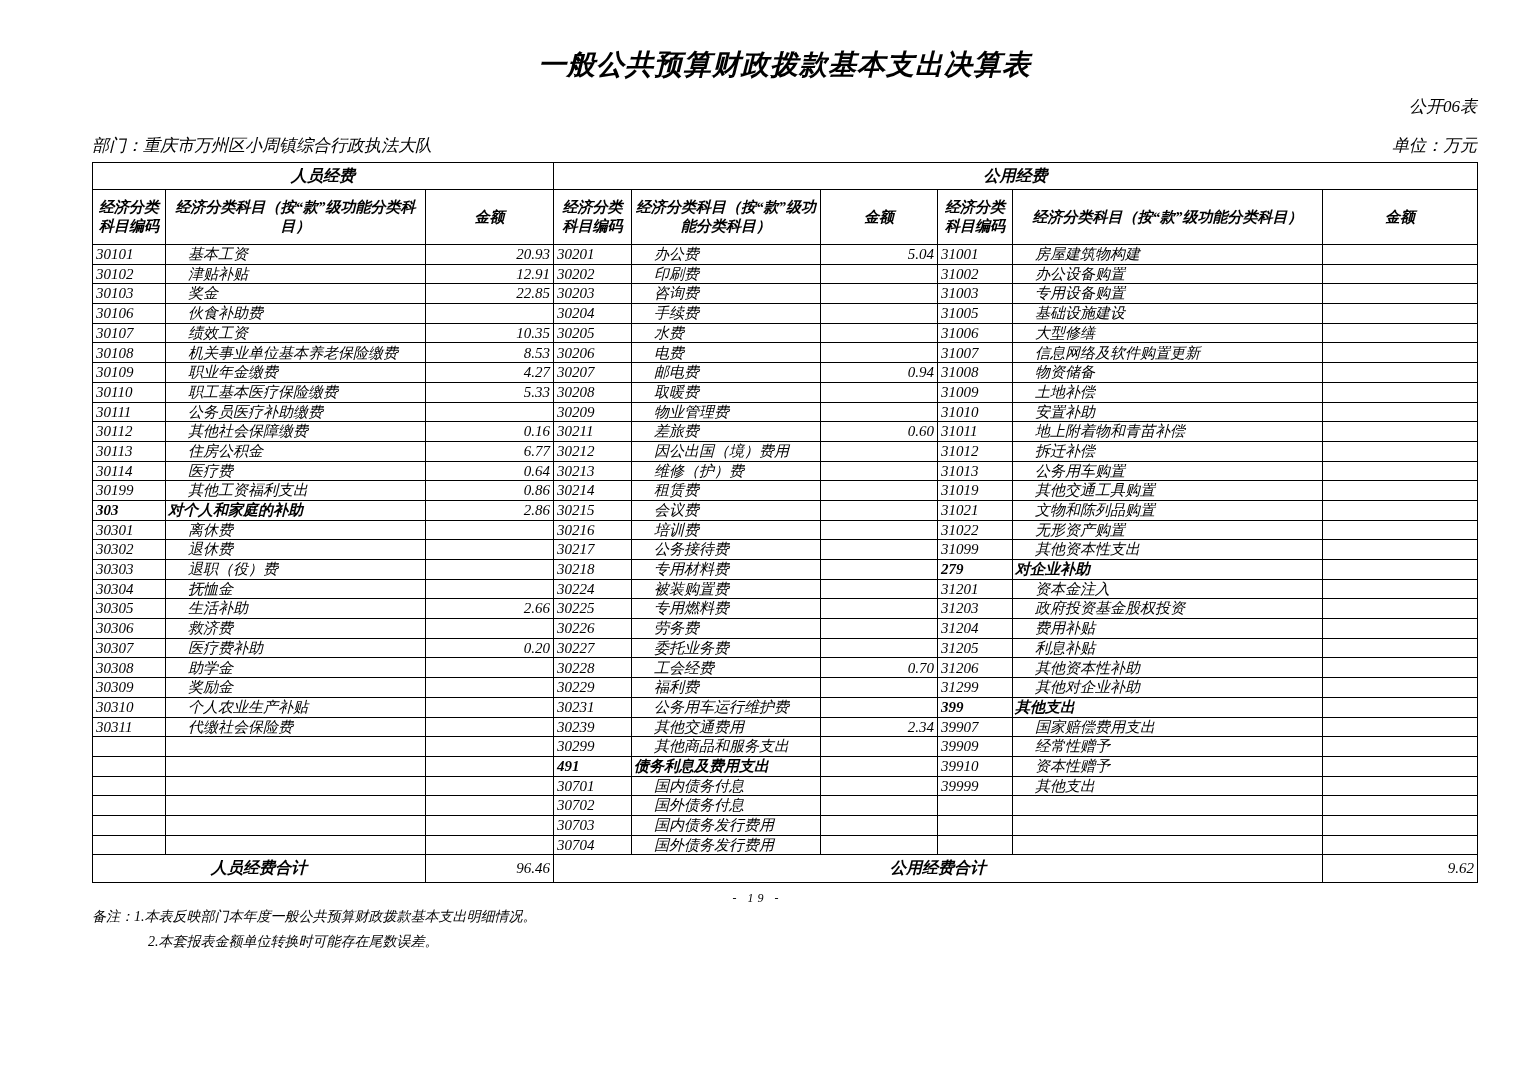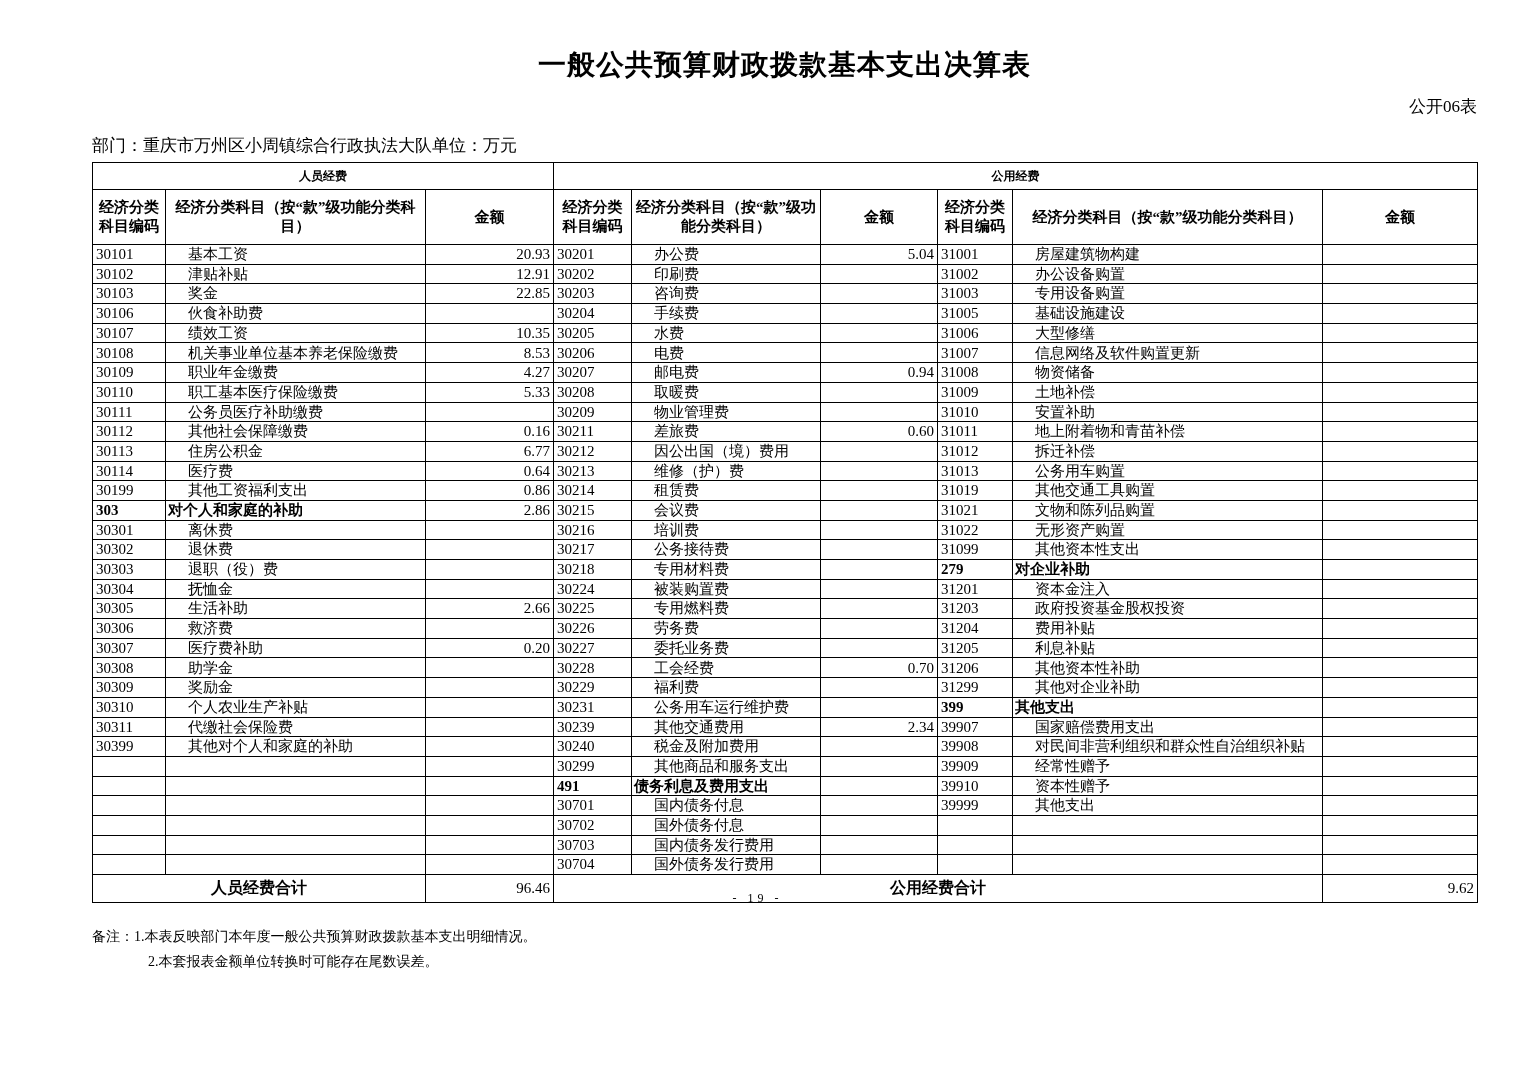--- a/index.html
+++ b/index.html
@@ -1,43 +1,43 @@
 <!DOCTYPE html>
 <html lang="zh"><head>
 <meta charset="utf-8">
 <style>
   html,body{margin:0;padding:0;background:#ffffff;}
   body{
     width:1515px;height:1069px;overflow:hidden;
     font-family:"Liberation Serif","DejaVu Serif",serif;
     color:#000;
   }
-  .page{position:relative;width:1515px;height:928px;}
+  .page{position:relative;width:1515px;height:928px;font-style:italic;}
   .content{padding:46px 38px 0 92px;}
   .title{
     text-align:center;font-size:28px;font-weight:bold;
     letter-spacing:1px;line-height:38px;
   }
   .table-code{
     text-align:right;font-size:17px;margin-top:12px;line-height:22px;
   }
   .meta-row{
-    display:flex;align-items:flex-end;
+    display:flex;justify-content:space-between;align-items:flex-end;
     font-size:17px;margin-top:16px;line-height:24px;
   }
   table.budget{
     border-collapse:collapse;table-layout:fixed;
     width:1385px;margin-top:4px;
   }
   table.budget th, table.budget td{
     border:1px solid #000;overflow:hidden;white-space:nowrap;
     vertical-align:middle;
   }
   thead th{font-weight:bold;text-align:center;padding:1px 2px;}
-  tr.group-row th{font-size:12px;height:24px;}
+  tr.group-row th{font-size:16px;height:24px;}
   tr.cols-row th{font-size:15px;height:52px;white-space:normal;line-height:1.25;}
   tbody tr{height:19.7px;}
   tbody td{font-size:15px;line-height:1.1;padding:0;}
   td.c-code{text-align:left;padding-left:3px;}
   td.c-code.cat{font-weight:bold;}
   td.c-name{text-align:left;}
   td.c-name.cat{font-weight:bold;padding-left:2px;}
   td.c-name.sub{padding-left:22px;}
   td.c-amt{text-align:right;padding-right:3px;}
   tfoot tr{height:28px;}
@@ -362,31 +362,20 @@
             <td class="c-name sub">代缴社会保险费</td>
             <td class="c-amt"></td>
             <td class="c-code">30239</td>
             <td class="c-name sub">其他交通费用</td>
             <td class="c-amt">2.34</td>
             <td class="c-code">39907</td>
             <td class="c-name sub">国家赔偿费用支出</td>
             <td class="c-amt"></td>
           </tr>
           <tr>
-            <td class="c-code">30399</td>
-            <td class="c-name sub">其他对个人和家庭的补助</td>
-            <td class="c-amt"></td>
-            <td class="c-code">30240</td>
-            <td class="c-name sub">税金及附加费用</td>
-            <td class="c-amt"></td>
-            <td class="c-code">39908</td>
-            <td class="c-name sub">对民间非营利组织和群众性自治组织补贴</td>
-            <td class="c-amt"></td>
-          </tr>
-          <tr>
             <td class="c-code"></td>
             <td class="c-name sub"></td>
             <td class="c-amt"></td>
             <td class="c-code">30299</td>
             <td class="c-name sub">其他商品和服务支出</td>
             <td class="c-amt"></td>
             <td class="c-code">39909</td>
             <td class="c-name sub">经常性赠予</td>
             <td class="c-amt"></td>
           </tr>

